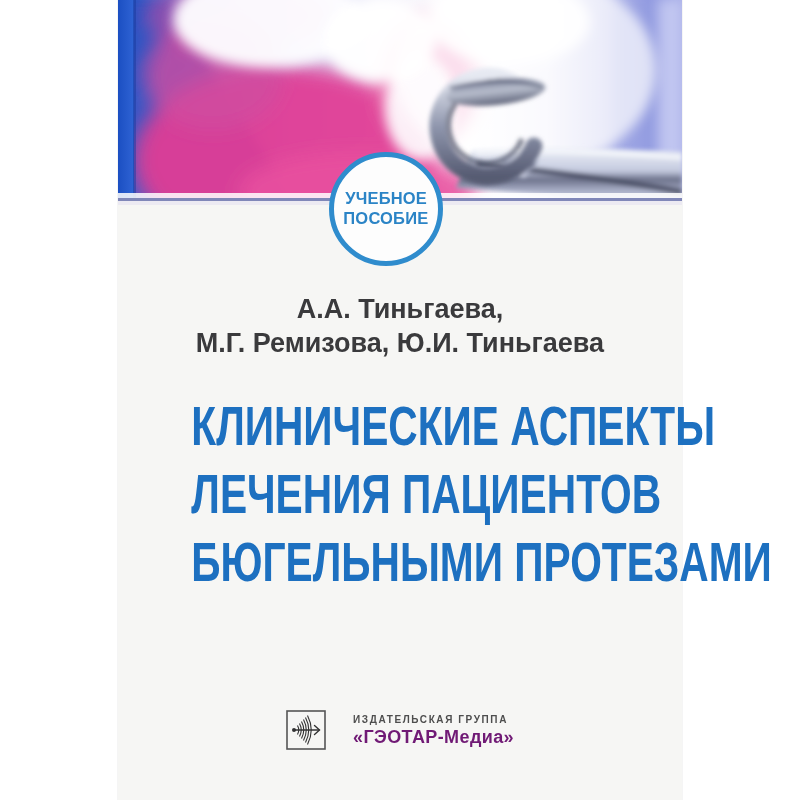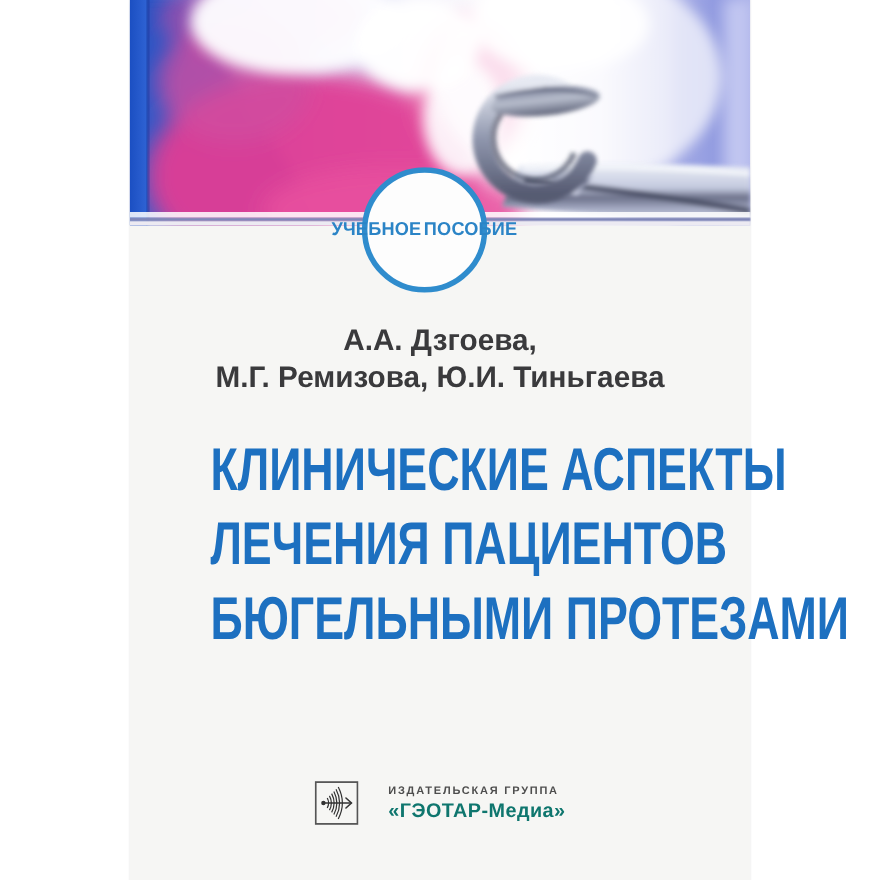--- a/index.html
+++ b/index.html
@@ -11,21 +11,21 @@
   .cover{
     position:absolute;left:118px;top:0;width:564px;height:800px;
     background:#f6f6f4;outline:1px solid rgba(0,0,0,.04);
   }
   .photo{
     position:absolute;left:0;top:0;width:564px;height:205px;display:block;
   }
   .badge{
     position:absolute;left:211px;top:152px;width:114px;height:114px;
     background:#fdfdfd;border:5px solid #2f8ccd;border-radius:50%;
-    box-sizing:border-box;display:flex;
+    box-sizing:border-box;display:flex;flex-direction:column;
     align-items:center;justify-content:center;z-index:5;
   }
   .badge .bline{
     color:#2b84c6;font-weight:bold;font-size:17px;line-height:20px;
     letter-spacing:.2px;transform:scaleX(.97);white-space:nowrap;
   }
   .authors{
     position:absolute;left:0;top:292px;width:564px;text-align:center;
     color:#3a3a3c;font-weight:bold;font-size:27px;line-height:34px;
   }
@@ -39,21 +39,21 @@
     position:absolute;left:0;top:710px;width:564px;
     display:flex;align-items:center;justify-content:center;gap:27px;
   }
   .pub-logo{width:40px;height:40px;display:block;}
   .pub-text{display:flex;flex-direction:column;justify-content:center;}
   .pub-group{
     color:#4e4e4e;font-size:10px;font-weight:bold;letter-spacing:1.6px;
     line-height:13px;white-space:nowrap;
   }
   .pub-name{
-    color:#0f766e;font-size:18px;font-weight:bold;letter-spacing:.4px;
+    color:#701a75;font-size:18px;font-weight:bold;letter-spacing:.4px;
     line-height:22px;white-space:nowrap;
   }
 </style>
 </head>
 <body>
 
 <div class="cover">
 
   <svg class="photo" viewBox="0 0 564 205" preserveAspectRatio="none" aria-hidden="true">
     <defs>
@@ -153,21 +153,21 @@
     <rect x="0" y="198" width="564" height="3" fill="#8087b8"></rect>
     <rect x="0" y="201" width="564" height="4" fill="#eceaf2"></rect>
   </svg>
 
   <div class="badge">
     <div class="bline">УЧЕБНОЕ</div>
     <div class="bline">ПОСОБИЕ</div>
   </div>
 
   <div class="authors">
-    <div>А.А. Дзгоева,</div>
+    <div>А.А. Тиньгаева,</div>
     <div>М.Г. Ремизова, Ю.И. Тиньгаева</div>
   </div>
 
   <div class="title">
     <div>КЛИНИЧЕСКИЕ АСПЕКТЫ</div>
     <div>ЛЕЧЕНИЯ ПАЦИЕНТОВ</div>
     <div>БЮГЕЛЬНЫМИ ПРОТЕЗАМИ</div>
   </div>
 
   <div class="publisher">

